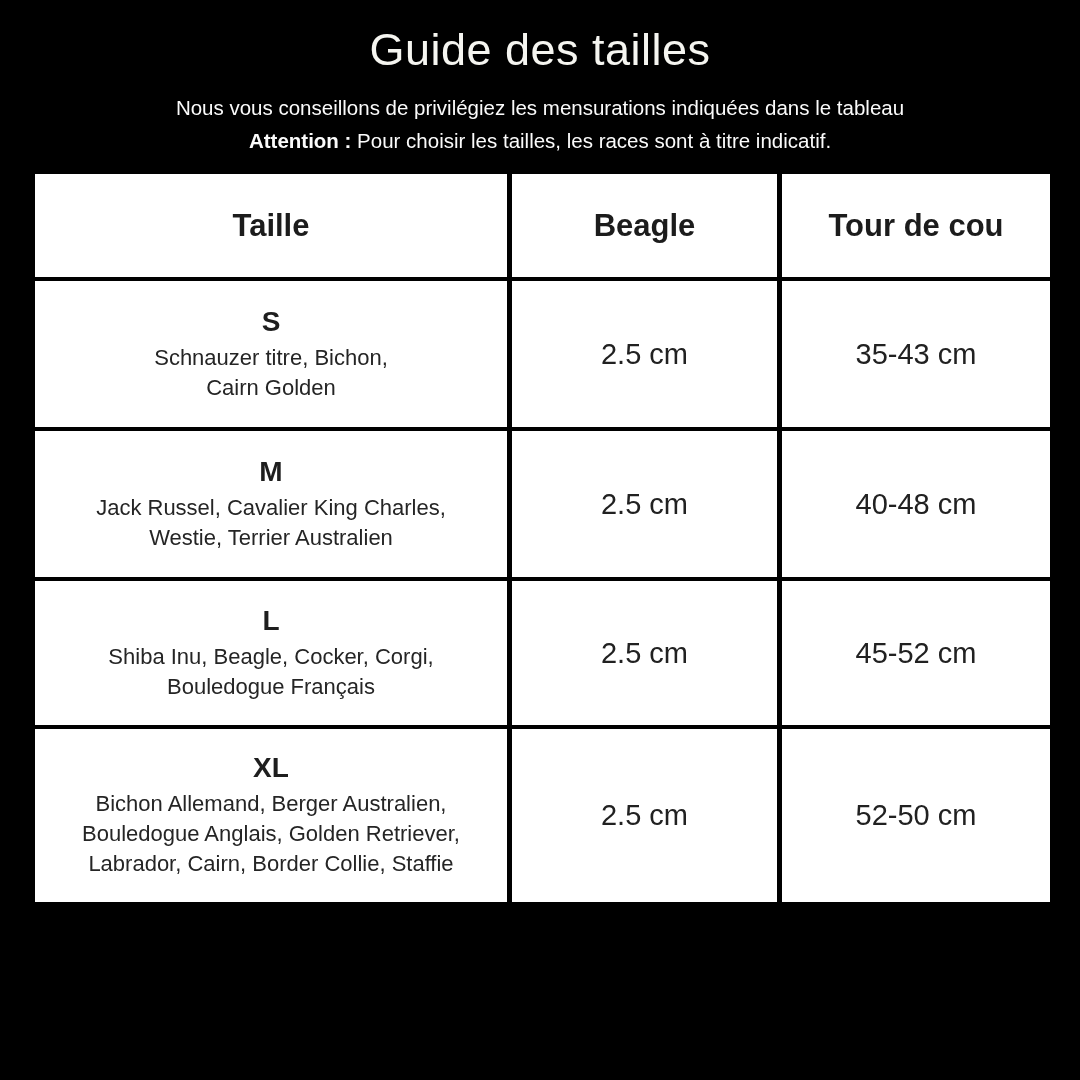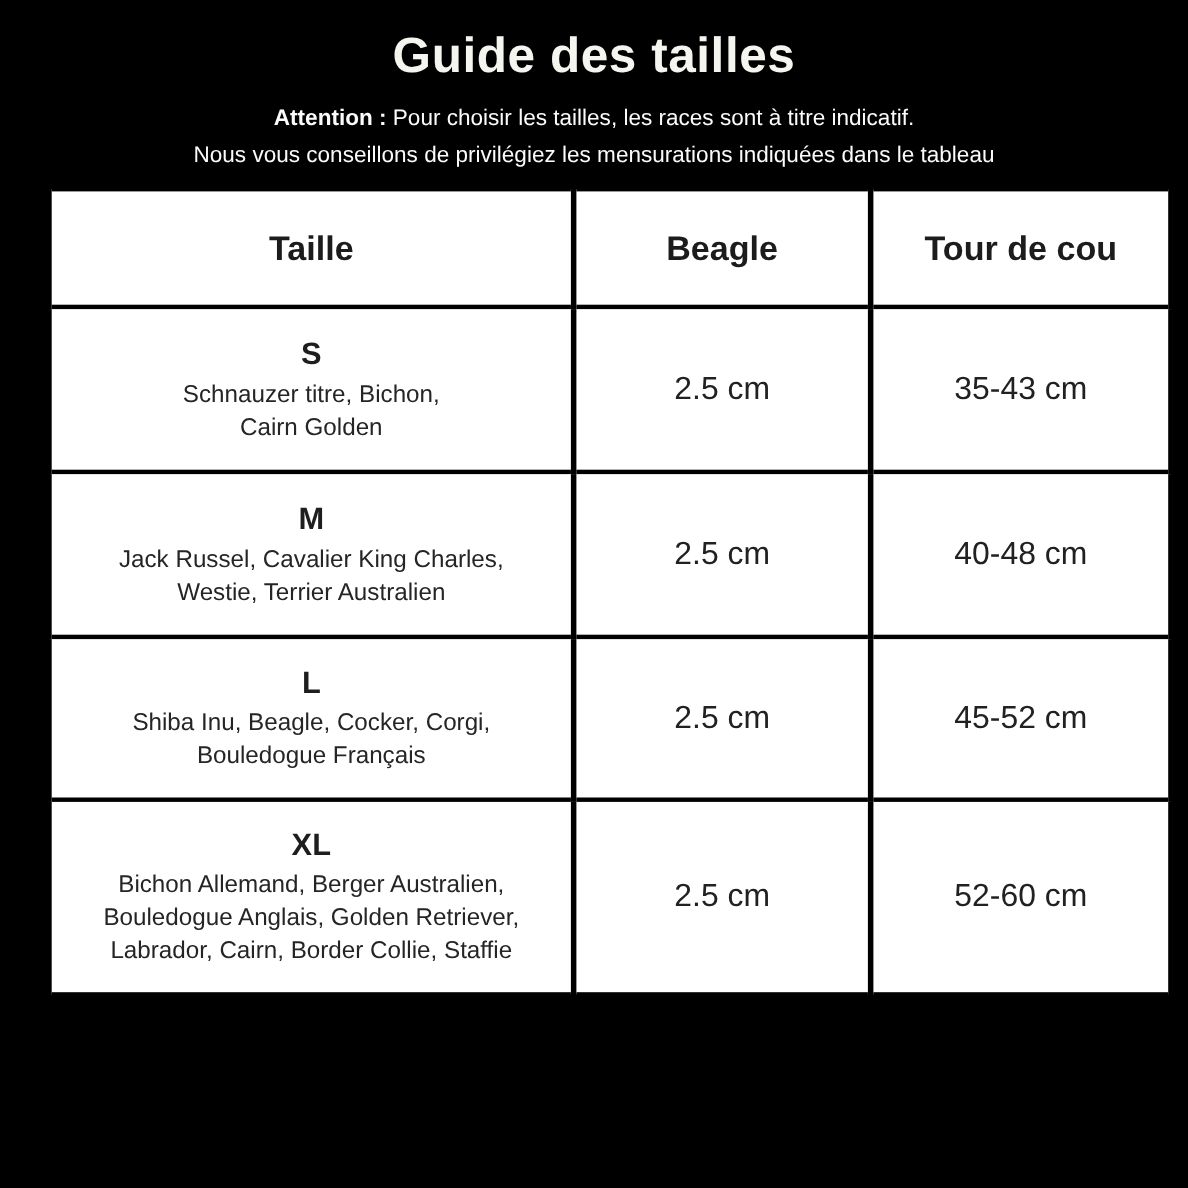--- a/index.html
+++ b/index.html
@@ -7,35 +7,35 @@
   body {
     background:#000000;
     font-family:"Liberation Sans", sans-serif;
     position:relative;
     overflow:hidden;
   }
   .page-title {
     padding-top:24px;
     text-align:center;
     font-size:45px;
-    font-weight:700;
+    font-weight:400;
     letter-spacing:0.5px;
     color:#f5f5f0;
   }
   .note {
     margin-top:16px;
     text-align:center;
     color:#fbfbfb;
     font-size:20.5px;
     line-height:1.6;
   }
   .note .bold { font-weight:700; }
   table.size-table {
     position:absolute;
-    left:42px;
+    left:30px;
     top:170px;
     width:1020px;
     border-collapse:collapse;
     table-layout:fixed;
   }
   .size-table th, .size-table td {
     background:#ffffff;
     border:4px solid #000000;
     border-left-width:5px;
     border-right-width:5px;
@@ -72,22 +72,22 @@
     font-weight:400;
     color:#2a2a2a;
   }
 </style>
 </head>
 <body>
 
 <h1 class="page-title">Guide des tailles</h1>
 
 <div class="note">
+  <div>Nous vous conseillons de privilégiez les mensurations indiquées dans le tableau</div>
   <div><span class="bold">Attention :</span><span> Pour choisir les tailles, les races sont à titre indicatif.</span></div>
-  <div>Nous vous conseillons de privilégiez les mensurations indiquées dans le tableau</div>
 </div>
 
 <table class="size-table">
   <colgroup>
     <col style="width:477px">
     <col style="width:270px">
     <col style="width:273px">
   </colgroup>
   <tbody>
     <tr class="r-header">
@@ -136,16 +136,16 @@
     <tr class="r-xl">
       <td>
         <div class="size-label">XL</div>
         <div class="breeds">
           <div>Bichon Allemand, Berger Australien,</div>
           <div>Bouledogue Anglais, Golden Retriever,</div>
           <div>Labrador, Cairn, Border Collie, Staffie</div>
         </div>
       </td>
       <td class="cell-value">2.5 cm</td>
-      <td class="cell-value">52-60 cm</td>
+      <td class="cell-value">52-50 cm</td>
     </tr>
   </tbody>
 </table>
 
 </body></html>

